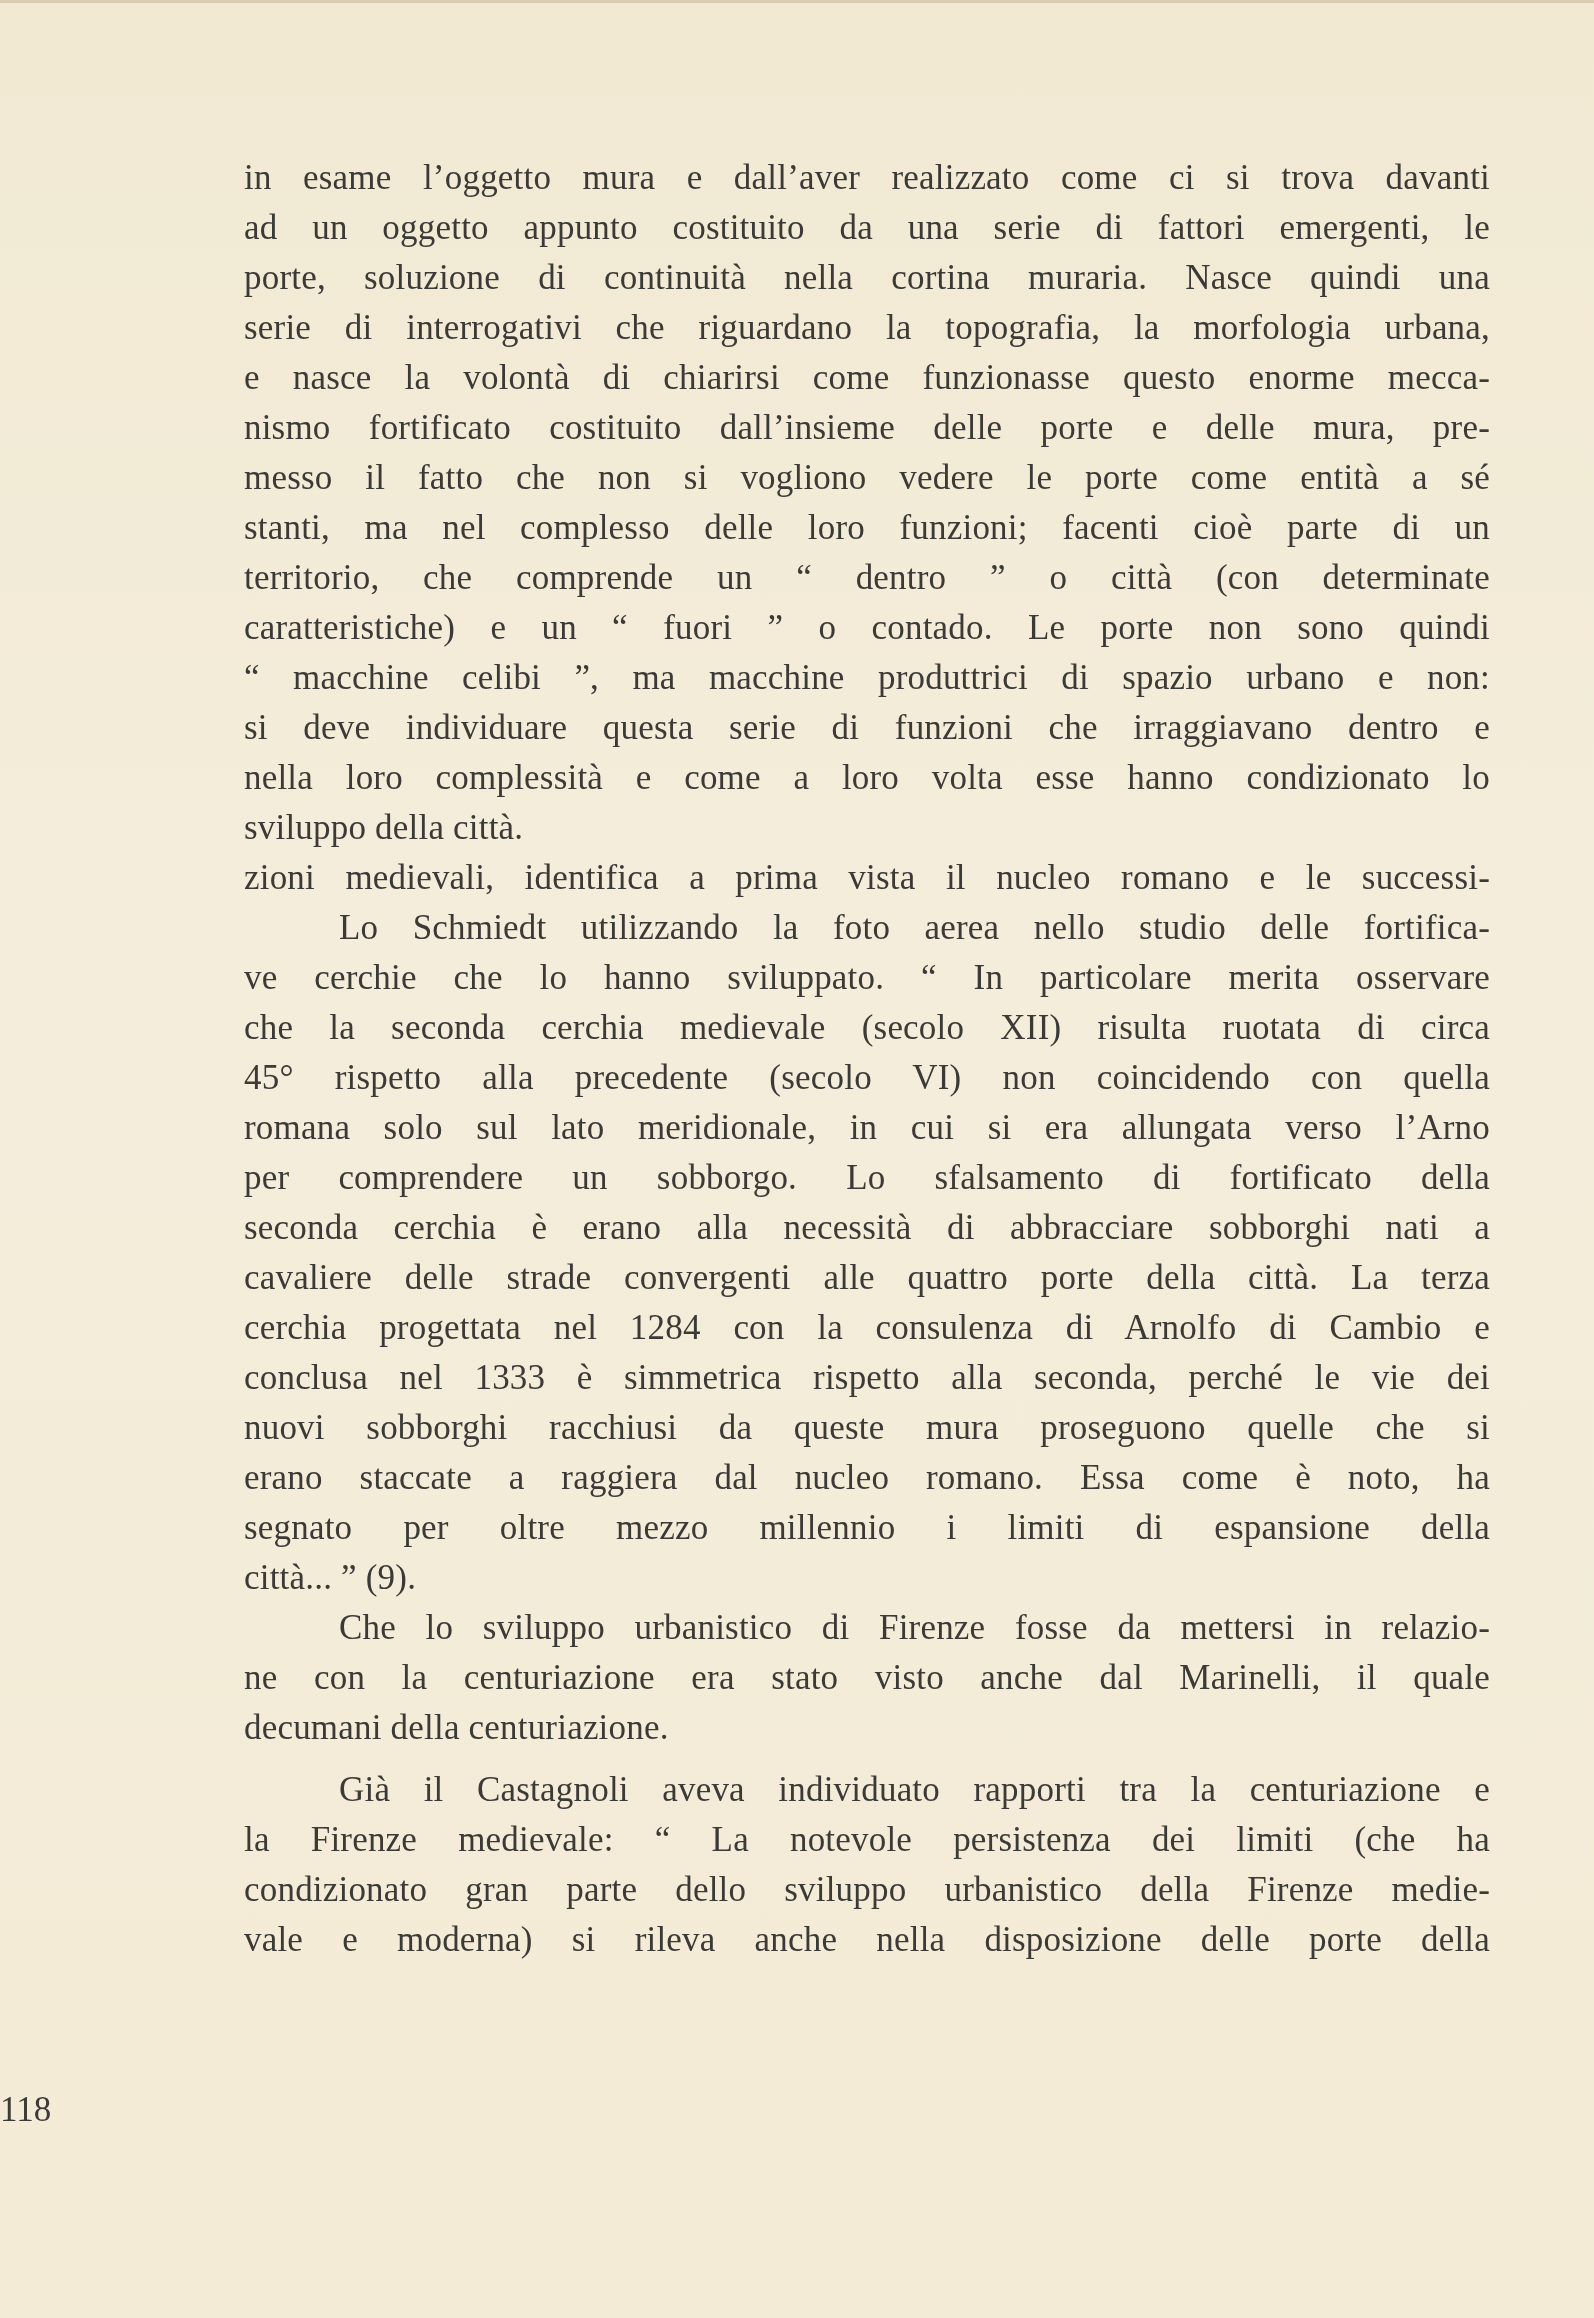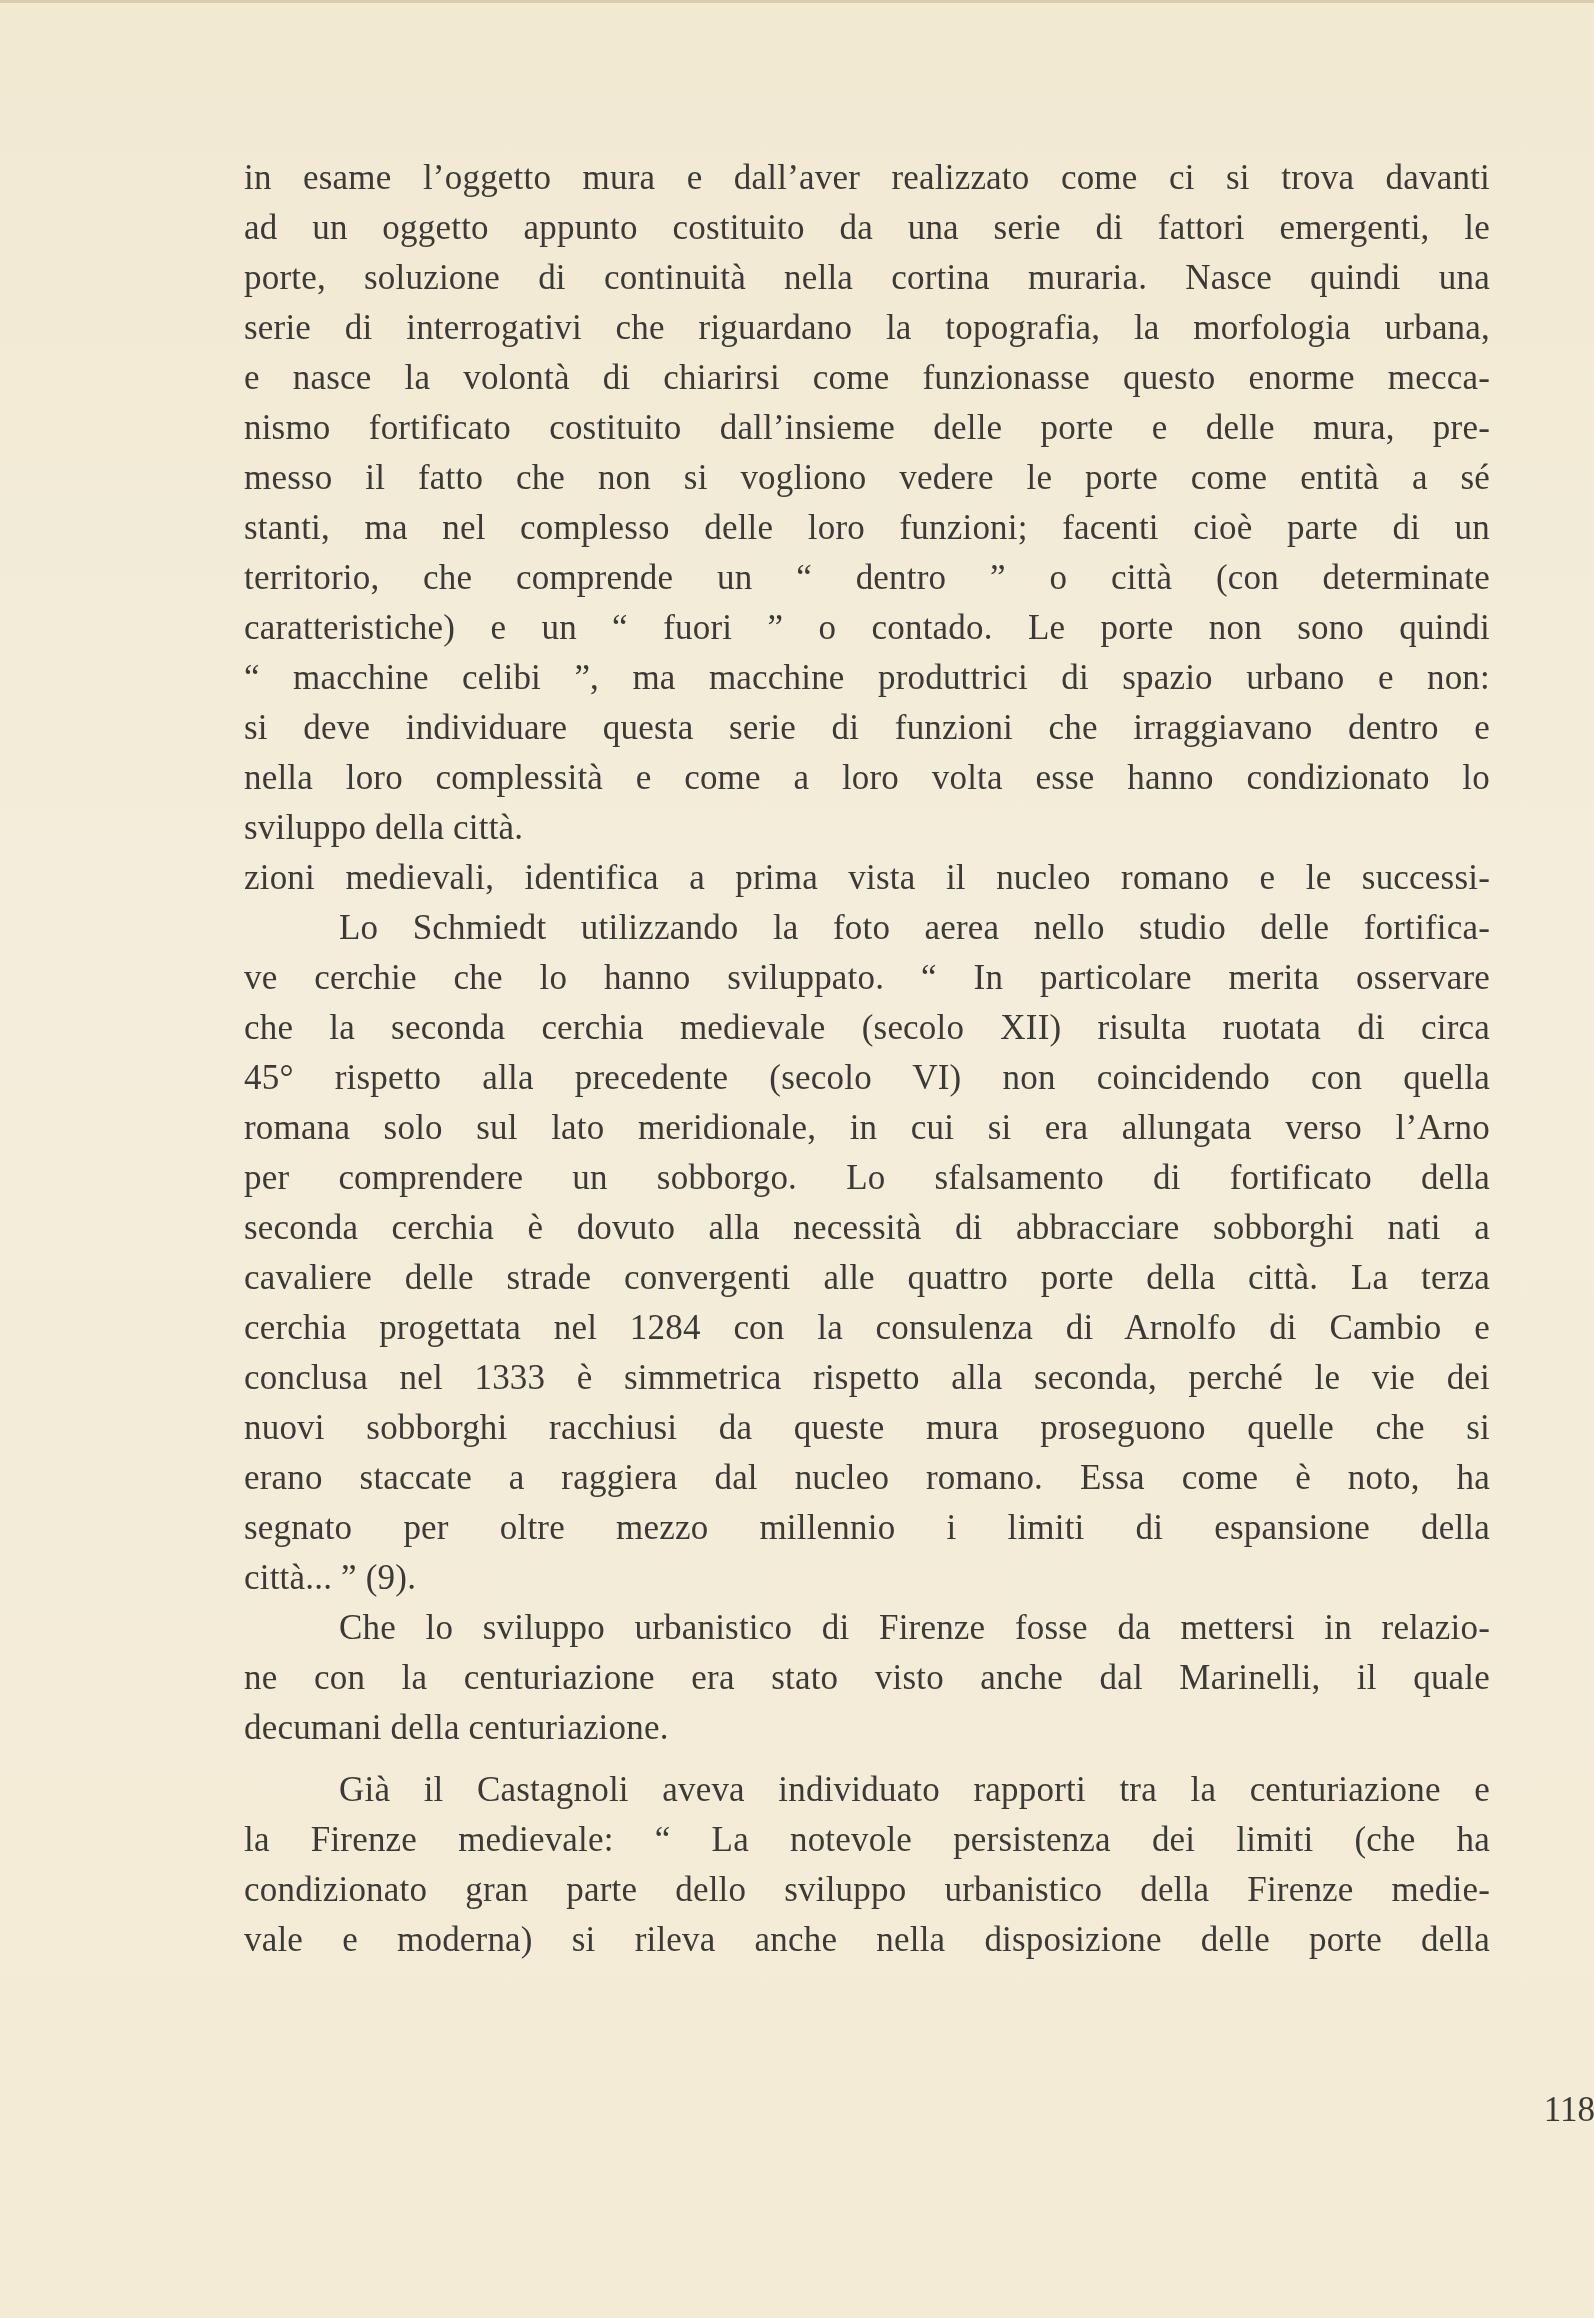--- a/index.html
+++ b/index.html
@@ -22,21 +22,21 @@
   .line {
     display: block; font-size: 35px; line-height: 50px; height: 50px;
     white-space: nowrap; text-align: justify; text-align-last: justify;
     letter-spacing: 0.2px;
   }
   .line.last { text-align-last: left; }
   .line.indent { padding-left: 95px; }
   .line.gap { margin-top: 12px; }
   .page-number {
     position: absolute; left: 0; width: 1595px; top: 2090px;
-    text-align: right; font-size: 35px;
+    text-align: left; font-size: 35px;
   }
 </style>
 </head>
 <body>
 
 <div class="page">
   <div class="page-edge"></div>
 
   <div class="text-block">
 
@@ -58,21 +58,21 @@
     </div>
 
     <div>
       <span class="line">zioni medievali, identifica a prima vista il nucleo romano e le successi-</span>
       <span class="line indent">Lo Schmiedt utilizzando la foto aerea nello studio delle fortifica-</span>
       <span class="line">ve cerchie che lo hanno sviluppato. “ In particolare merita osservare</span>
       <span class="line">che la seconda cerchia medievale (secolo XII) risulta ruotata di circa</span>
       <span class="line">45° rispetto alla precedente (secolo VI) non coincidendo con quella</span>
       <span class="line">romana solo sul lato meridionale, in cui si era allungata verso l’Arno</span>
       <span class="line">per comprendere un sobborgo. Lo sfalsamento di fortificato della</span>
-      <span class="line">seconda cerchia è dovuto alla necessità di abbracciare sobborghi nati a</span>
+      <span class="line">seconda cerchia è erano alla necessità di abbracciare sobborghi nati a</span>
       <span class="line">cavaliere delle strade convergenti alle quattro porte della città. La terza</span>
       <span class="line">cerchia progettata nel 1284 con la consulenza di Arnolfo di Cambio e</span>
       <span class="line">conclusa nel 1333 è simmetrica rispetto alla seconda, perché le vie dei</span>
       <span class="line">nuovi sobborghi racchiusi da queste mura proseguono quelle che si</span>
       <span class="line">erano staccate a raggiera dal nucleo romano. Essa come è noto, ha</span>
       <span class="line">segnato per oltre mezzo millennio i limiti di espansione della</span>
       <span class="line last">città... ” (9).</span>
     </div>
 
     <div>

